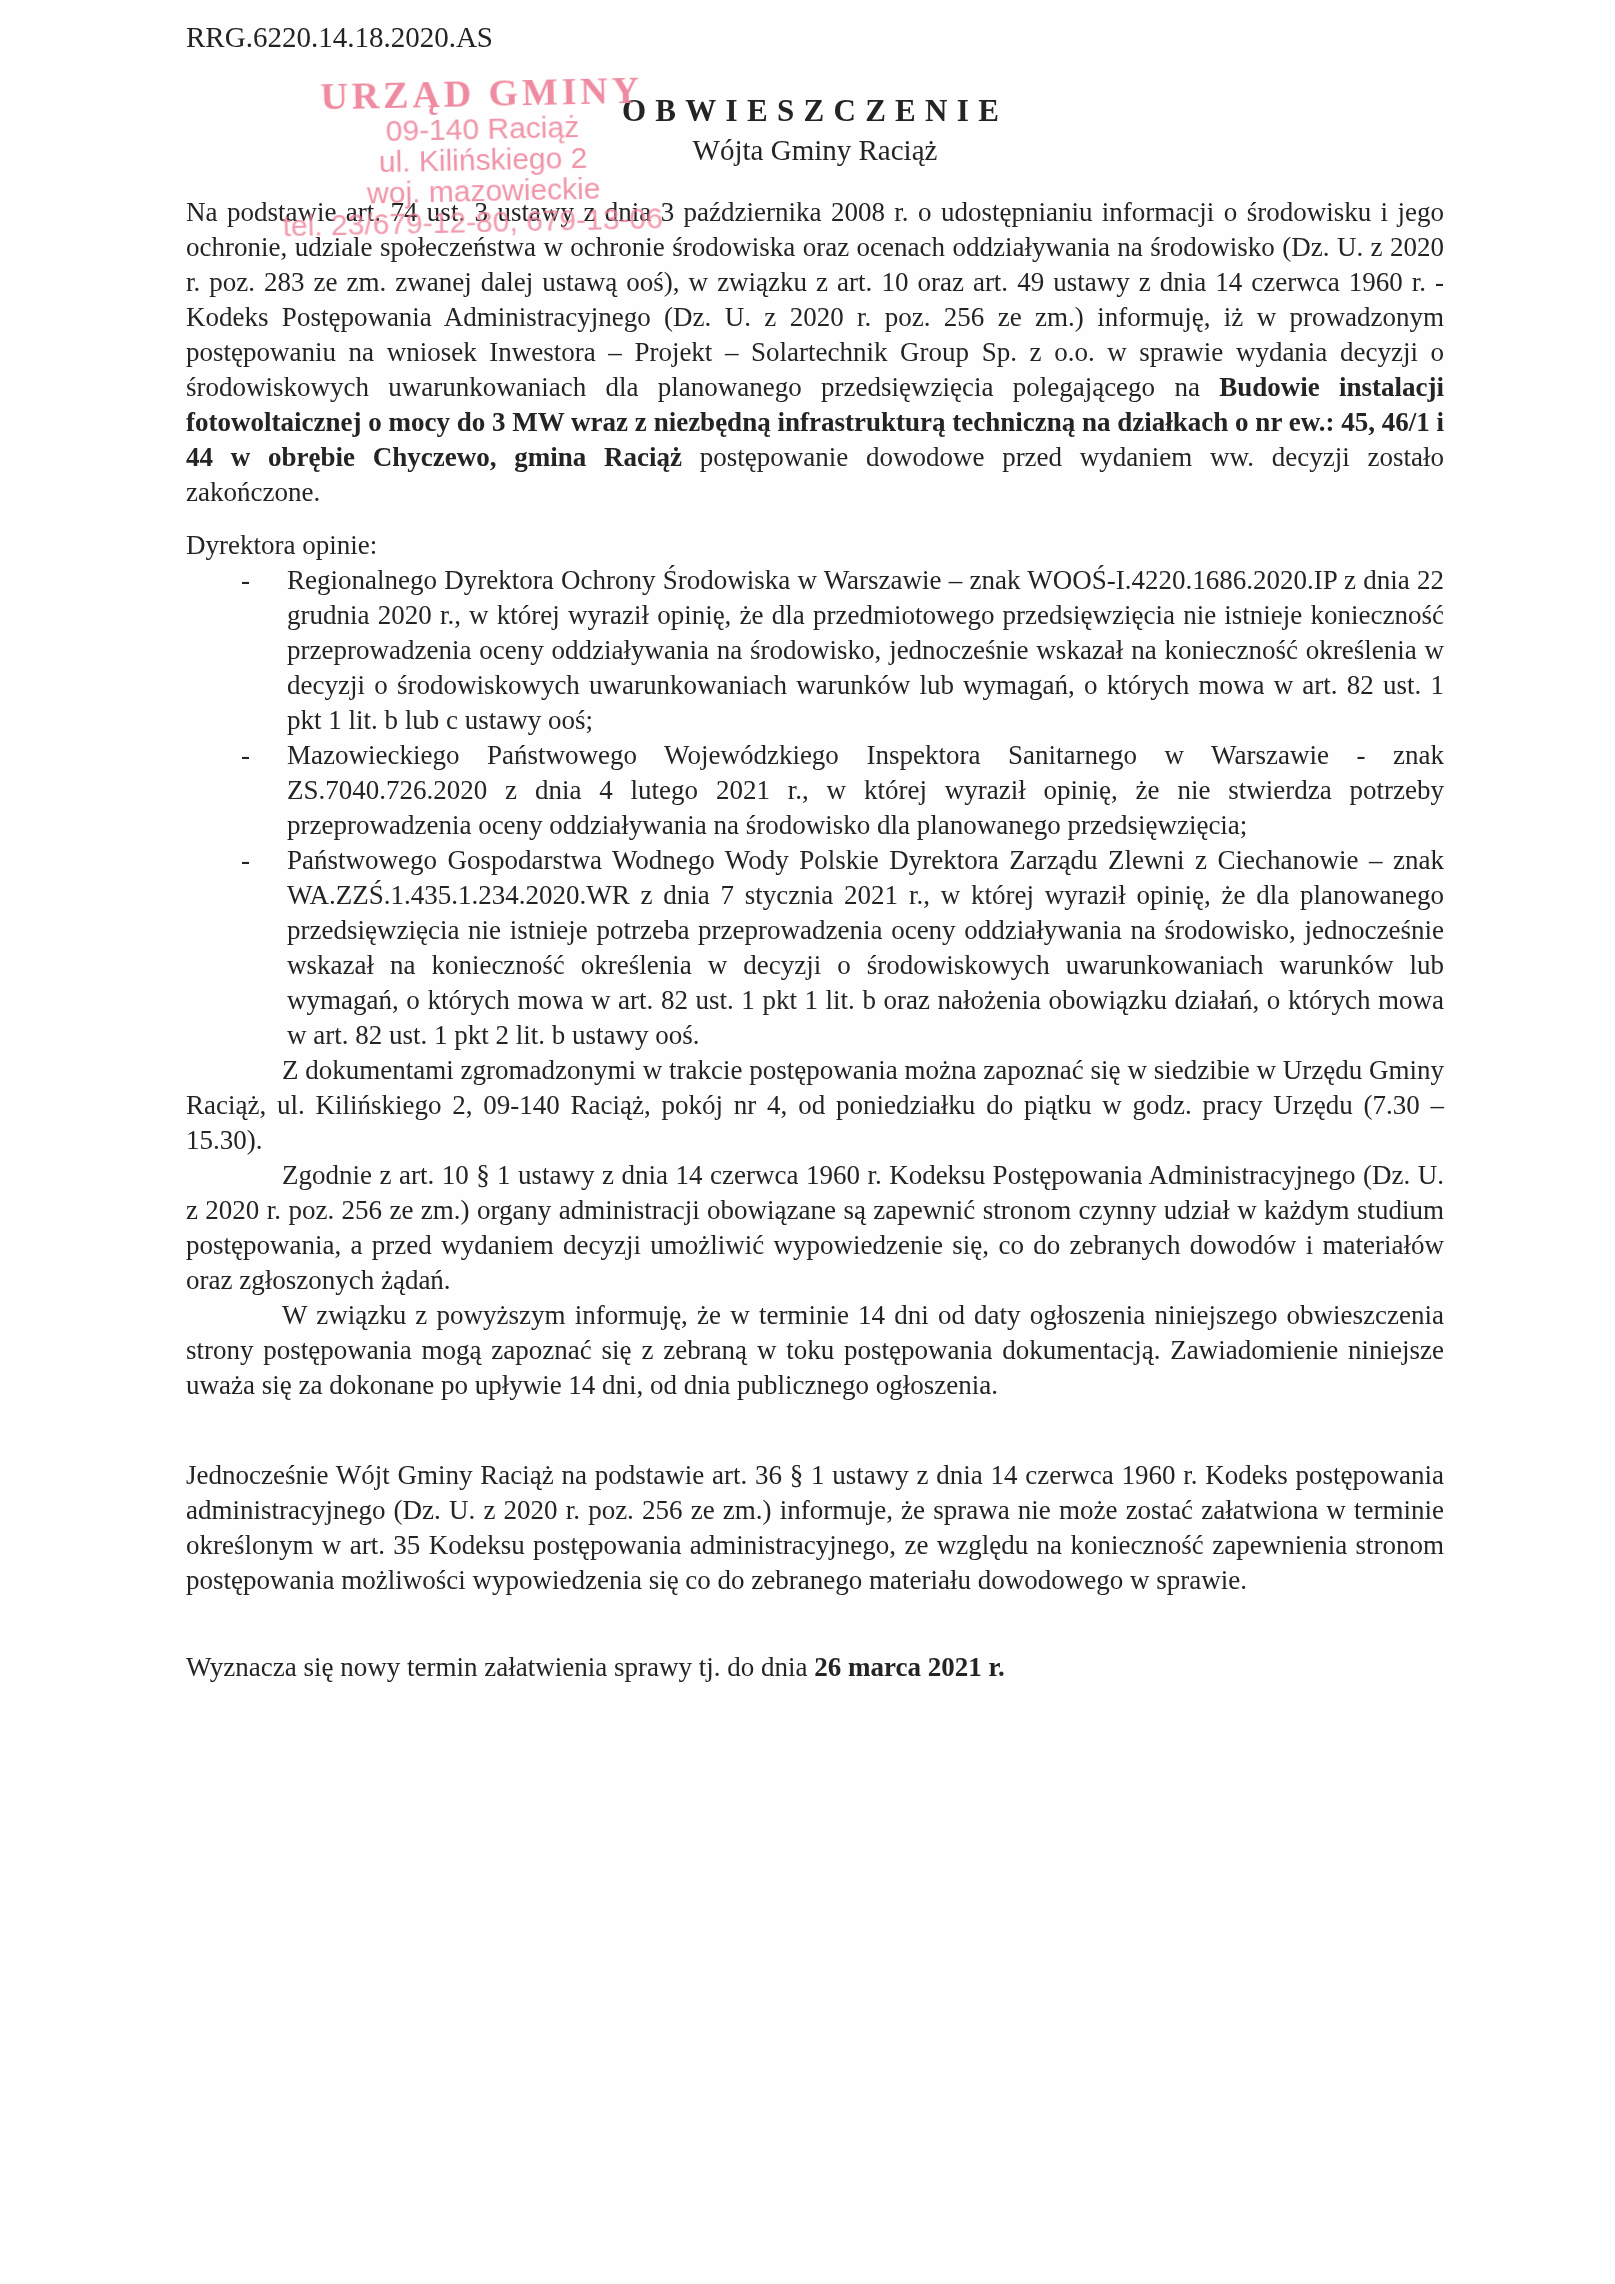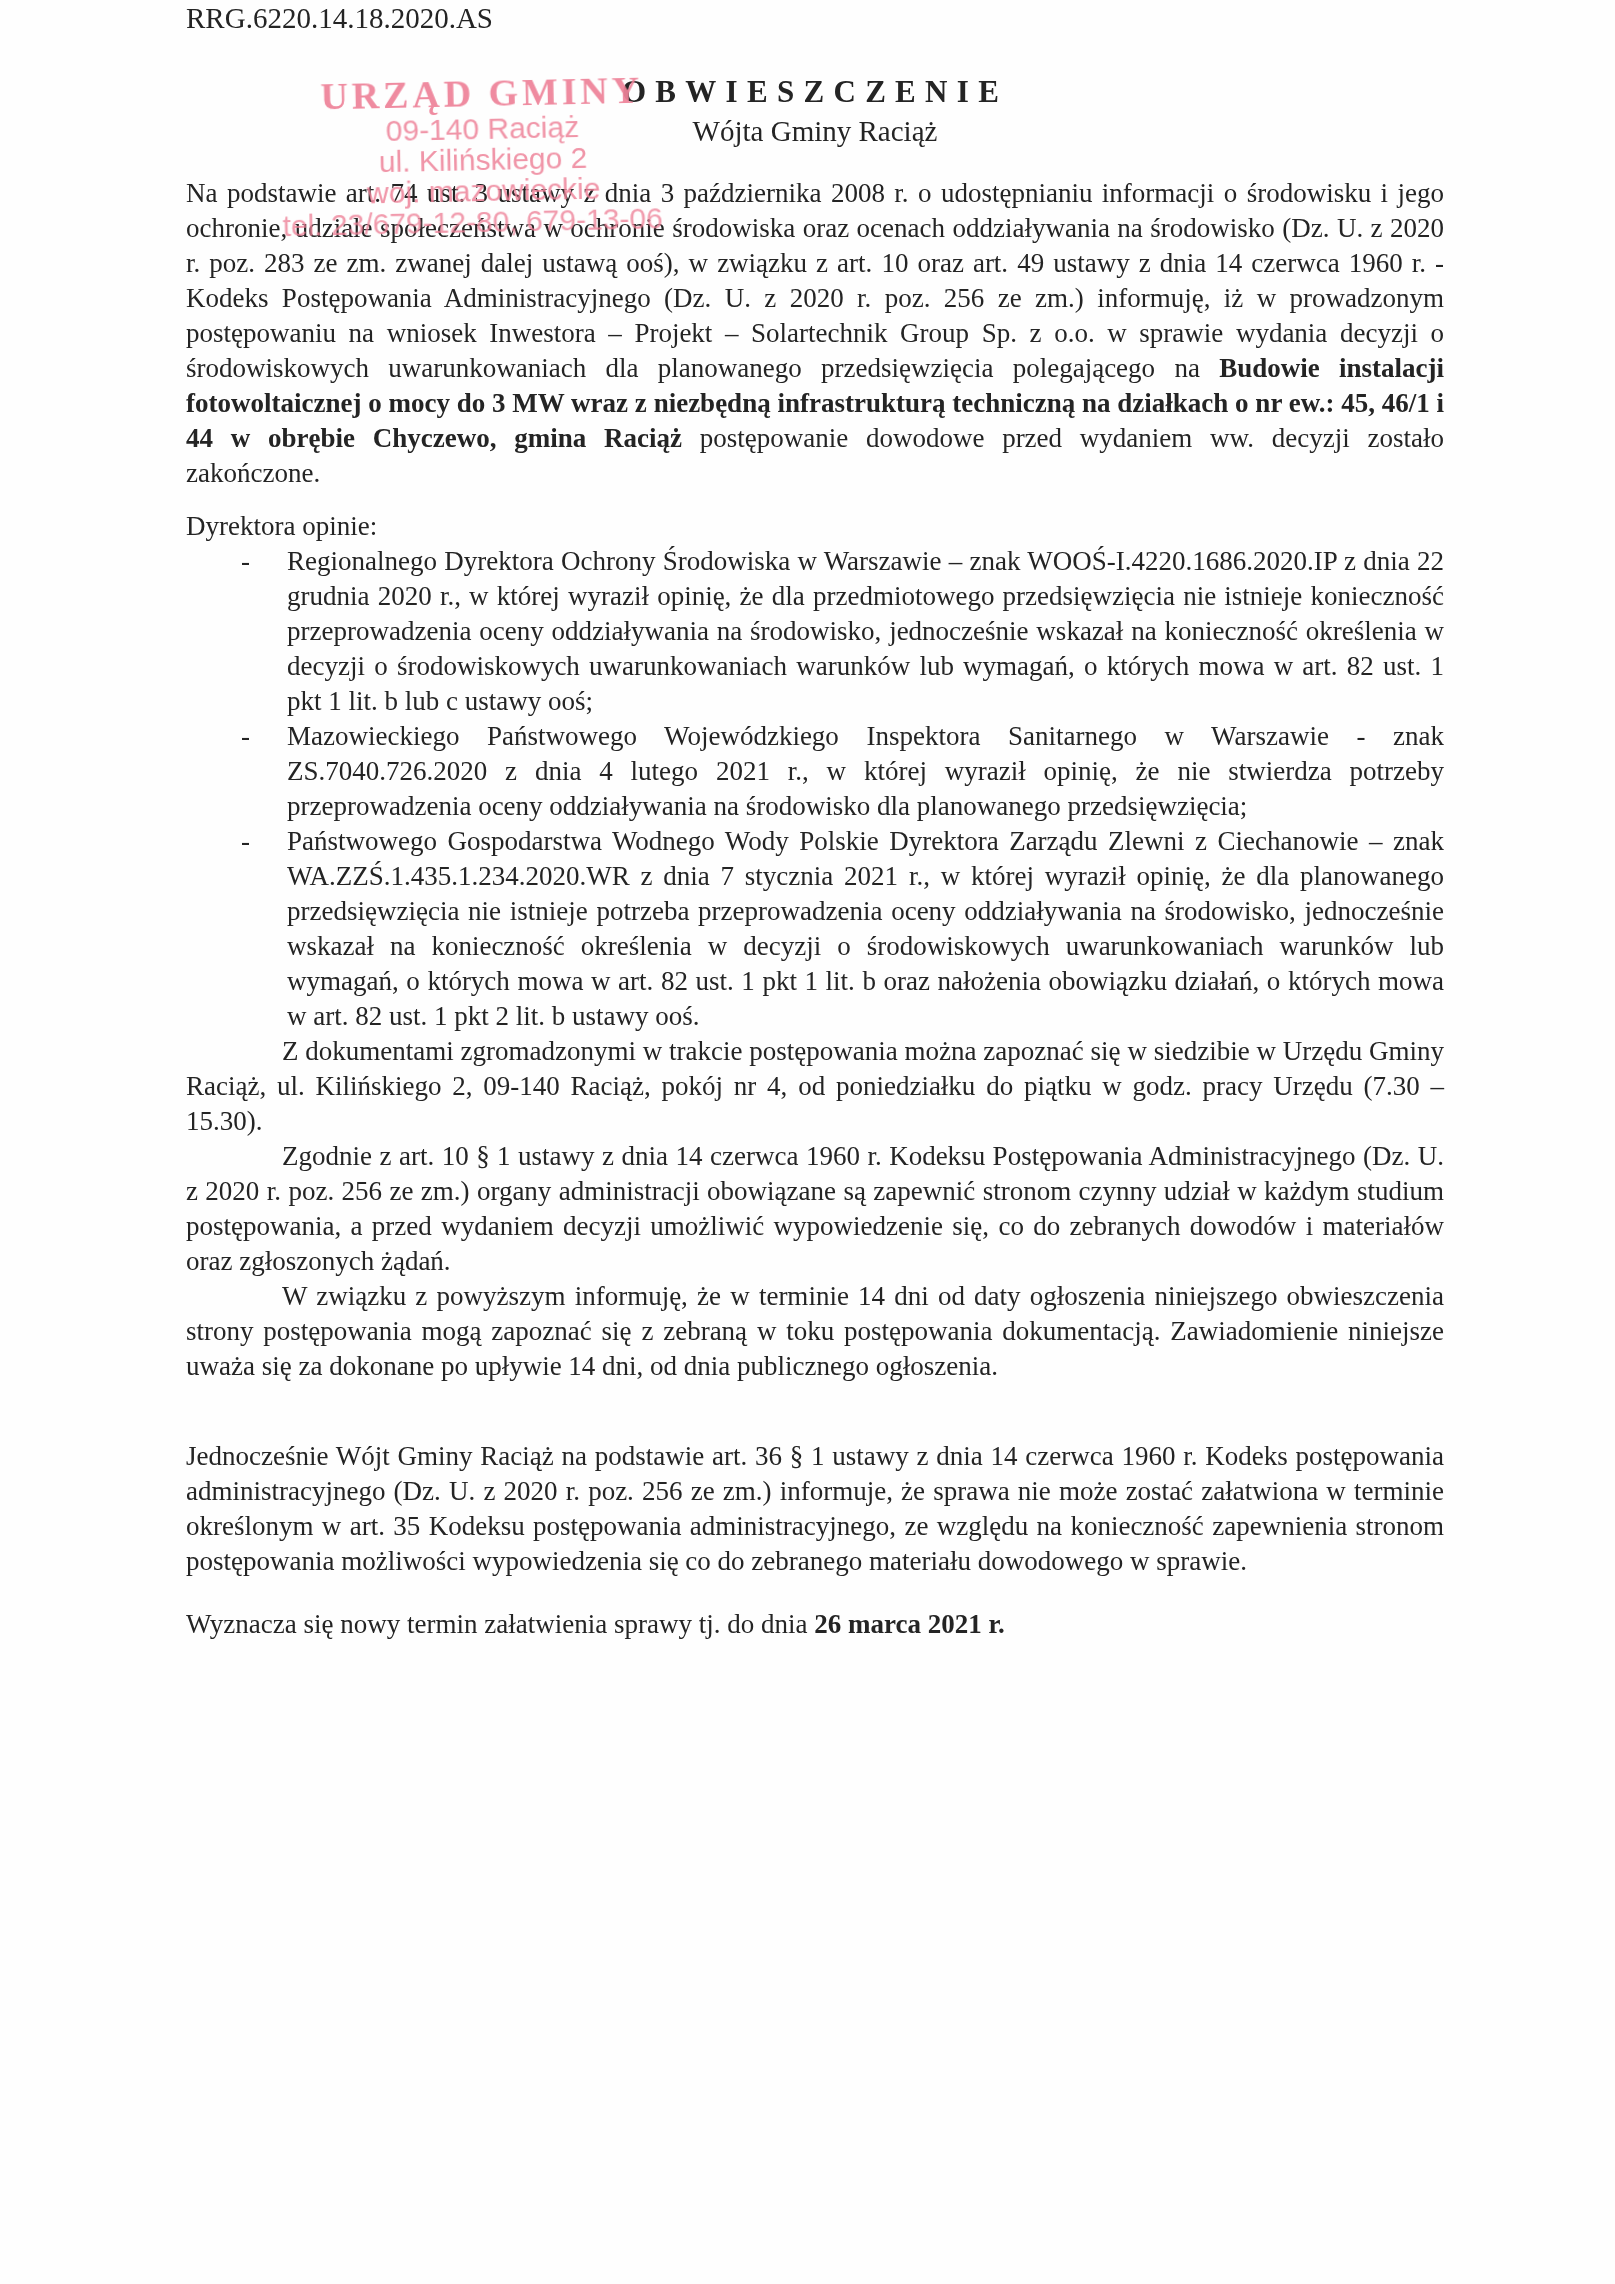--- a/index.html
+++ b/index.html
@@ -46,21 +46,21 @@
   }
 
   
   .date-line {
     padding-top: 207px;
     text-align: right;
     font-size: 29px;
     line-height: 34px;
   }
   .ref-line {
-    margin-top: 1px;
+    margin-top: 20px;
     font-size: 29px;
     line-height: 34px;
   }
 
   
   .title-block { margin-top: 38px; text-align: center; }
   .title-main {
     font-size: 31px;
     font-weight: bold;
     letter-spacing: 0.30em;
@@ -83,21 +83,21 @@
   .list-item { display: flex; }
   .dash {
     flex: 0 0 46px;
     margin-left: 55px;
     text-align: left;
   }
   .item-text { flex: 1; text-align: justify; }
 
   [data-name="opinions-intro"]       { margin-top: 18px; }
   [data-name="extension-paragraph"]  { margin-top: 55px; }
-  [data-name="new-deadline-paragraph"] { margin-top: 28px; text-align: left; }
+  [data-name="new-deadline-paragraph"] { margin-top: 52px; text-align: left; }
 </style>
 </head>
 <body>
 
 <div class="page" data-name="scanned-document-page">
 
   <div class="stamp" data-name="official-stamp">
     <div class="stamp-line-1" data-name="stamp-office-name">URZĄD GMINY</div>
     <div class="stamp-line" data-name="stamp-postal-code">09-140 Raciąż</div>
     <div class="stamp-line" data-name="stamp-street">ul. Kilińskiego 2</div>

